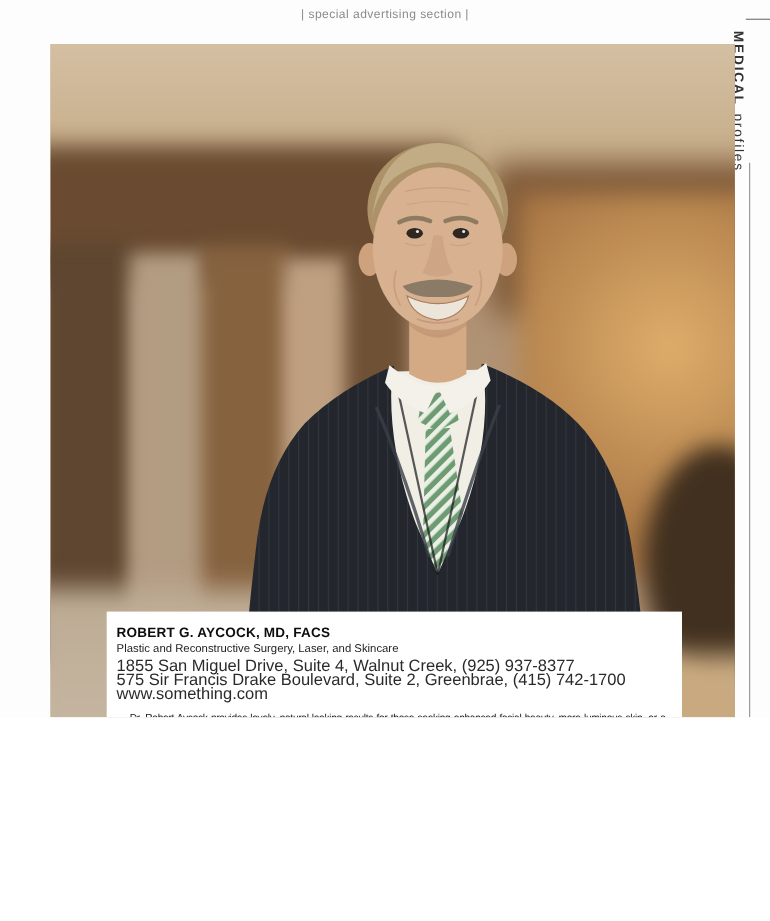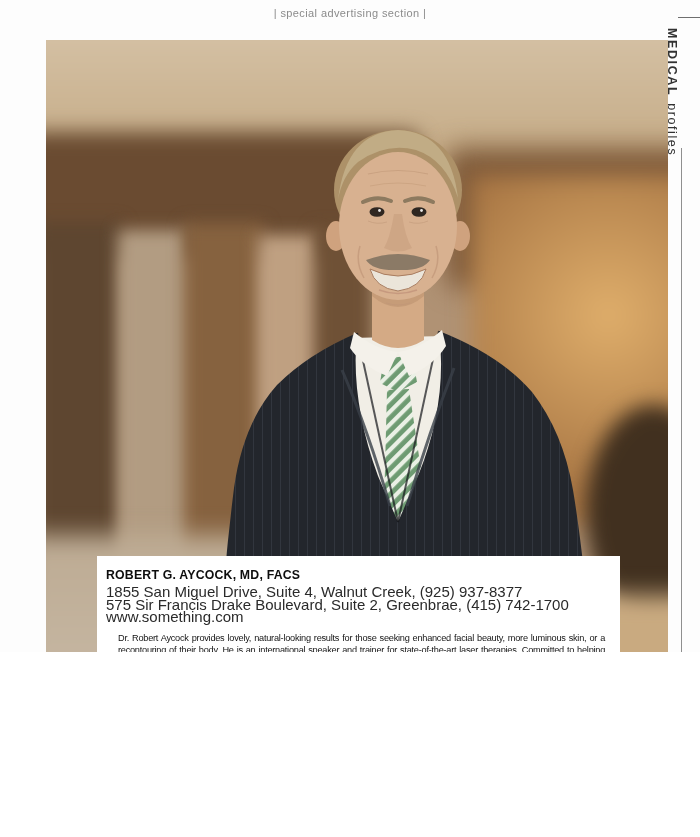--- a/index.html
+++ b/index.html
@@ -146,20 +146,21 @@
       <path d="M398 716 l30 12 l-8 16 l-30 -12 z" fill="#efece3"></path>
       <path d="M506 726 l-26 14 l9 15 l26 -13 z" fill="#efece3"></path>
       <ellipse cx="437" cy="741" rx="46" ry="25" fill="#cda184"></ellipse>
       <ellipse cx="471" cy="748" rx="38" ry="21" fill="#d6ab8c"></ellipse>
       <path d="M420 735 q14 10 34 12 M432 728 q16 10 34 13 M447 722 q15 9 31 12" stroke="#b08464" stroke-width="1.5" fill="none" opacity="0.8"></path>
     </svg>
   </div>
 
   <div class="info-box">
     <div class="doc-name">ROBERT G. AYCOCK, MD, FACS</div>
+    <div class="doc-specialty">Plastic and Reconstructive Surgery, Laser, and Skincare</div>
     <div class="doc-addresses">
       <div>1855 San Miguel Drive, Suite 4, Walnut Creek, (925) 937-8377</div>
       <div>575 Sir Francis Drake Boulevard, Suite 2, Greenbrae, (415) 742-1700</div>
       <div>www.something.com</div>
     </div>
     <div class="doc-bio">Dr. Robert Aycock provides lovely, natural-looking results for those seeking enhanced facial beauty, more luminous skin, or a recontouring of their body. He is an international speaker and trainer for state-of-the-art laser therapies. Committed to helping patients achieve their goals, Dr. Aycock’s practice offers a full range of options for cosmetic and plastic surgery, including abdominoplasty, face-lifts, rhinoplasty, liposuction, and breast augmentation, as well as post–weight loss or post-childbearing body lifts. “We offer something for everyone seeking improvement in the way they look and feel about themselves,” says Dr. Aycock. The office and its staff also offer a full line of additional services, including laser treatment for hair removal and sun damage, photorejuvenation, and both erbium and MicroLaser Peel and Profractional laser resurfacing, as well as Brilliant lipo with quick recovery. Also available are waxing and skincare services, Botox®, Dysport®, Restylane®, Sculptra®, and Juvéderm™. “Providing excellence in laser and skincare.”</div>
   </div>
 
   <div class="footer">
     <span>DIABLO</span><span class="num">67</span>

